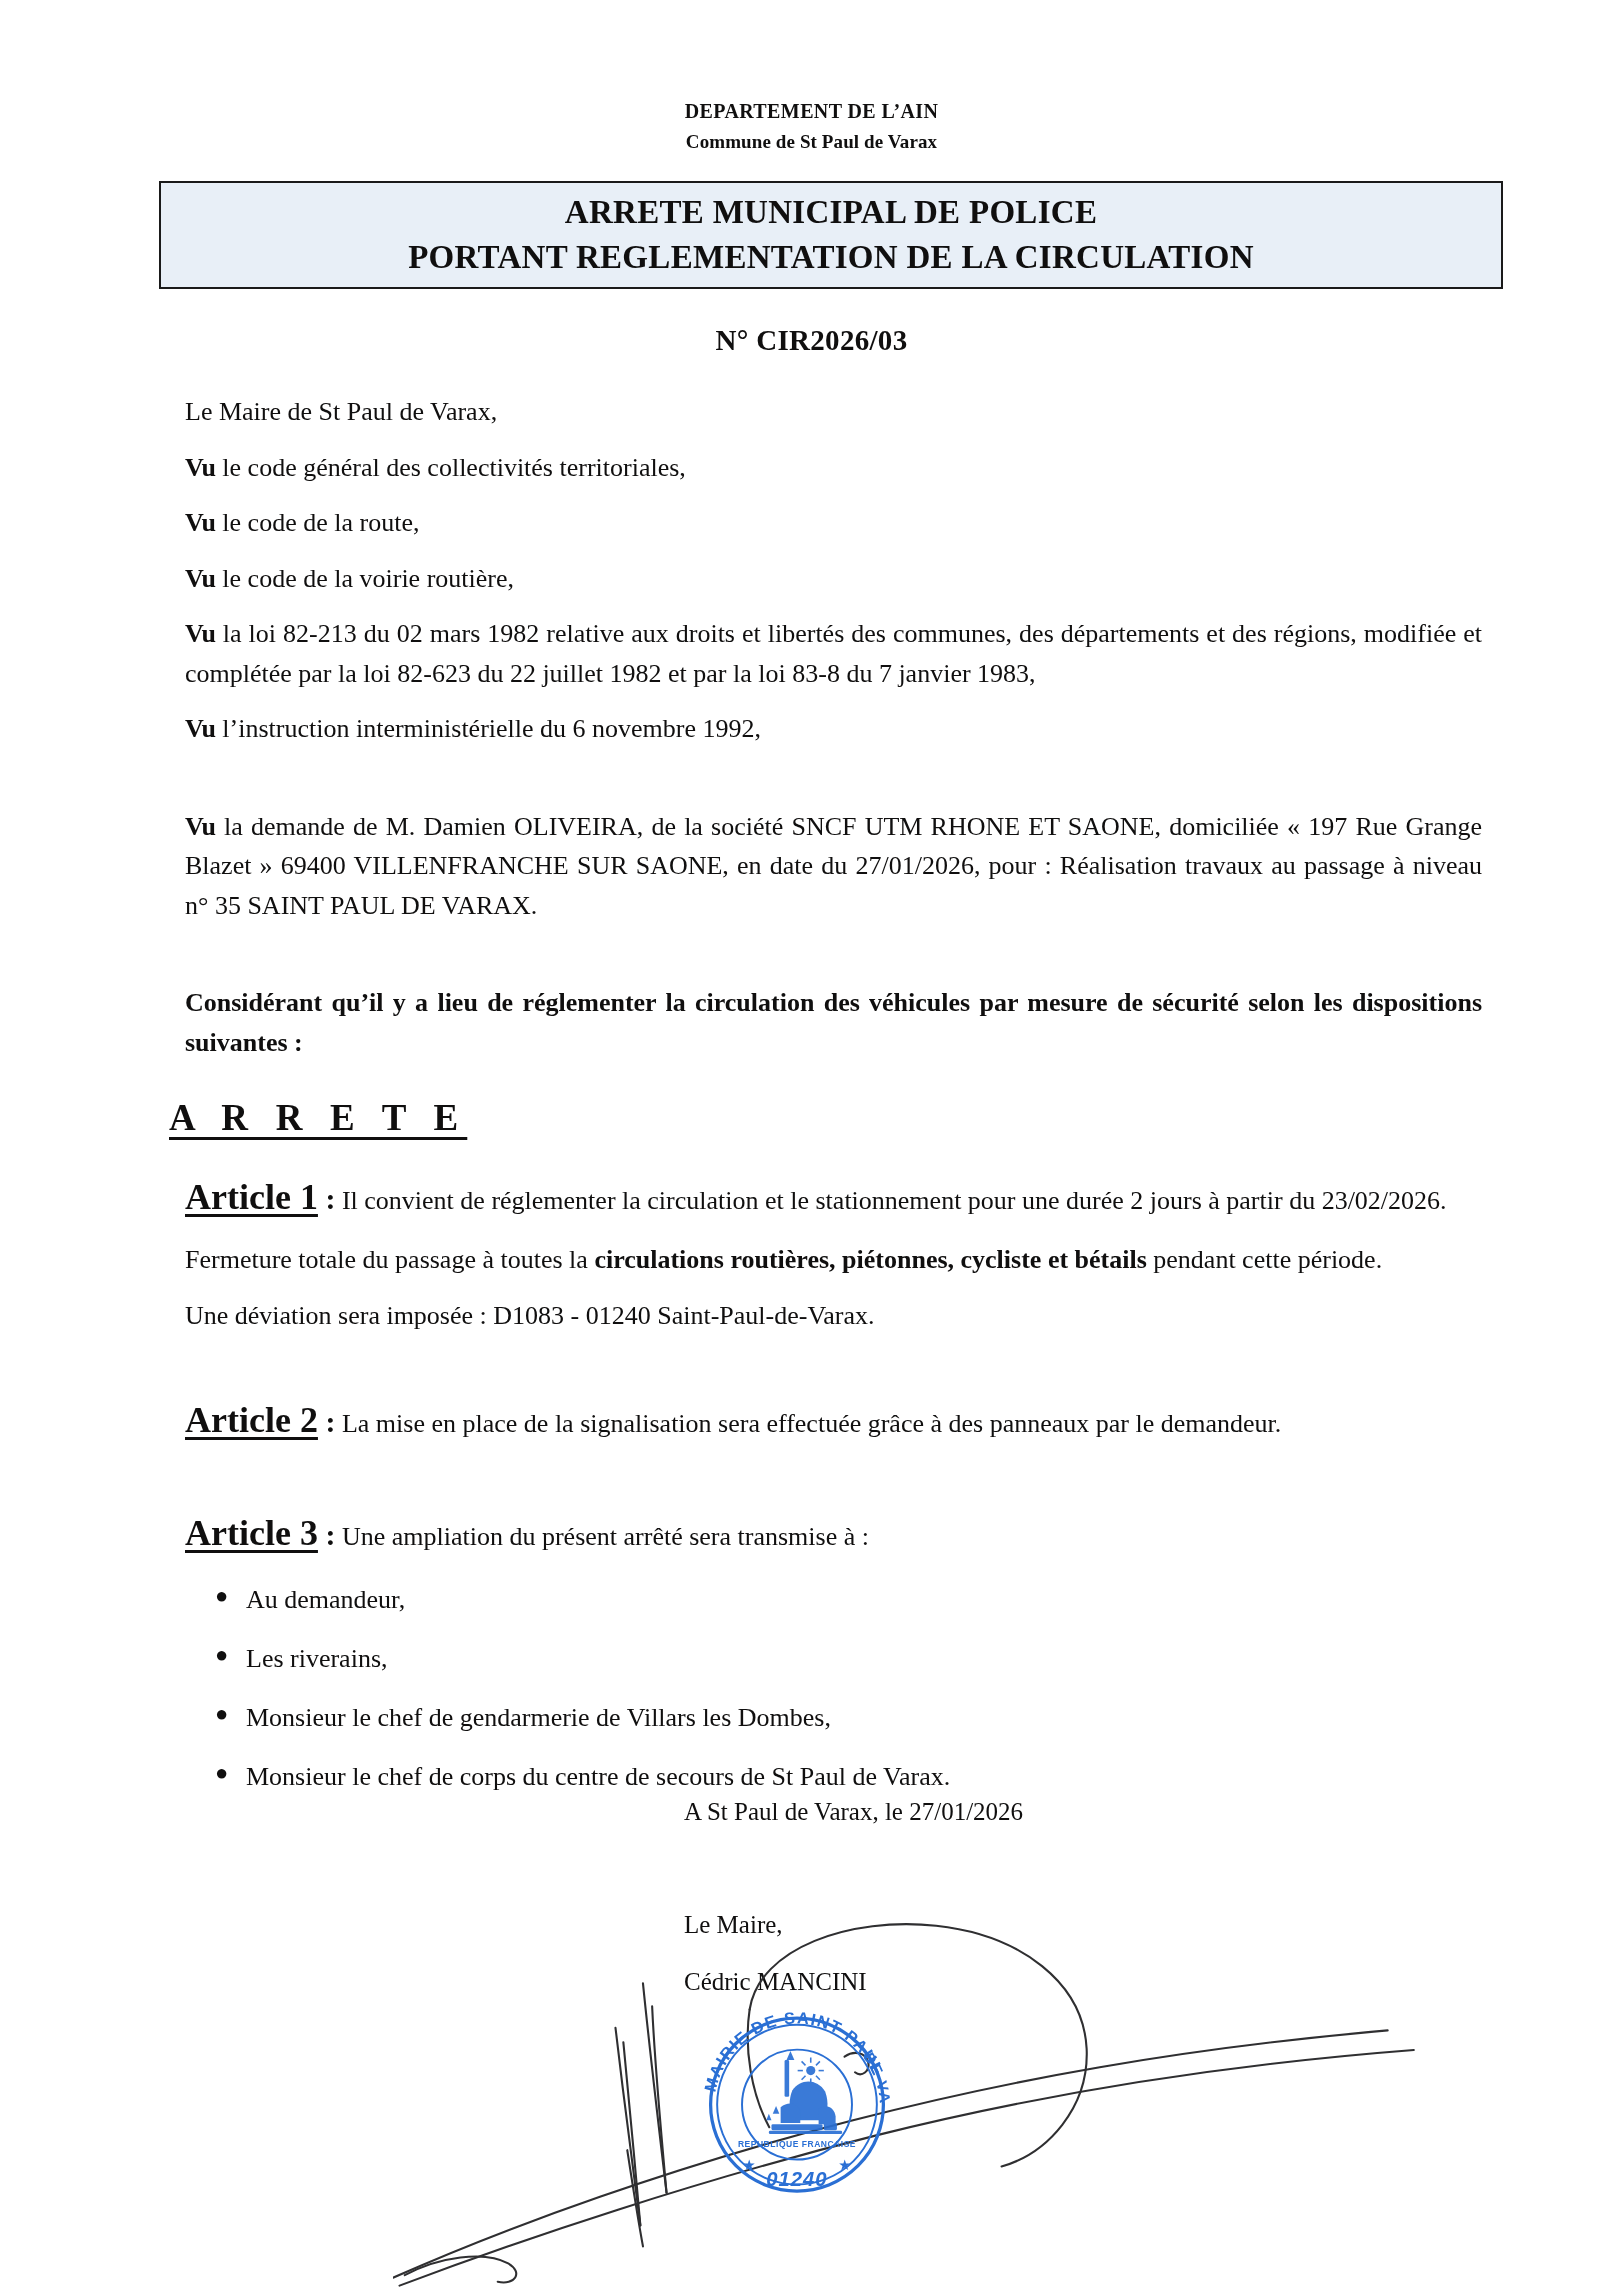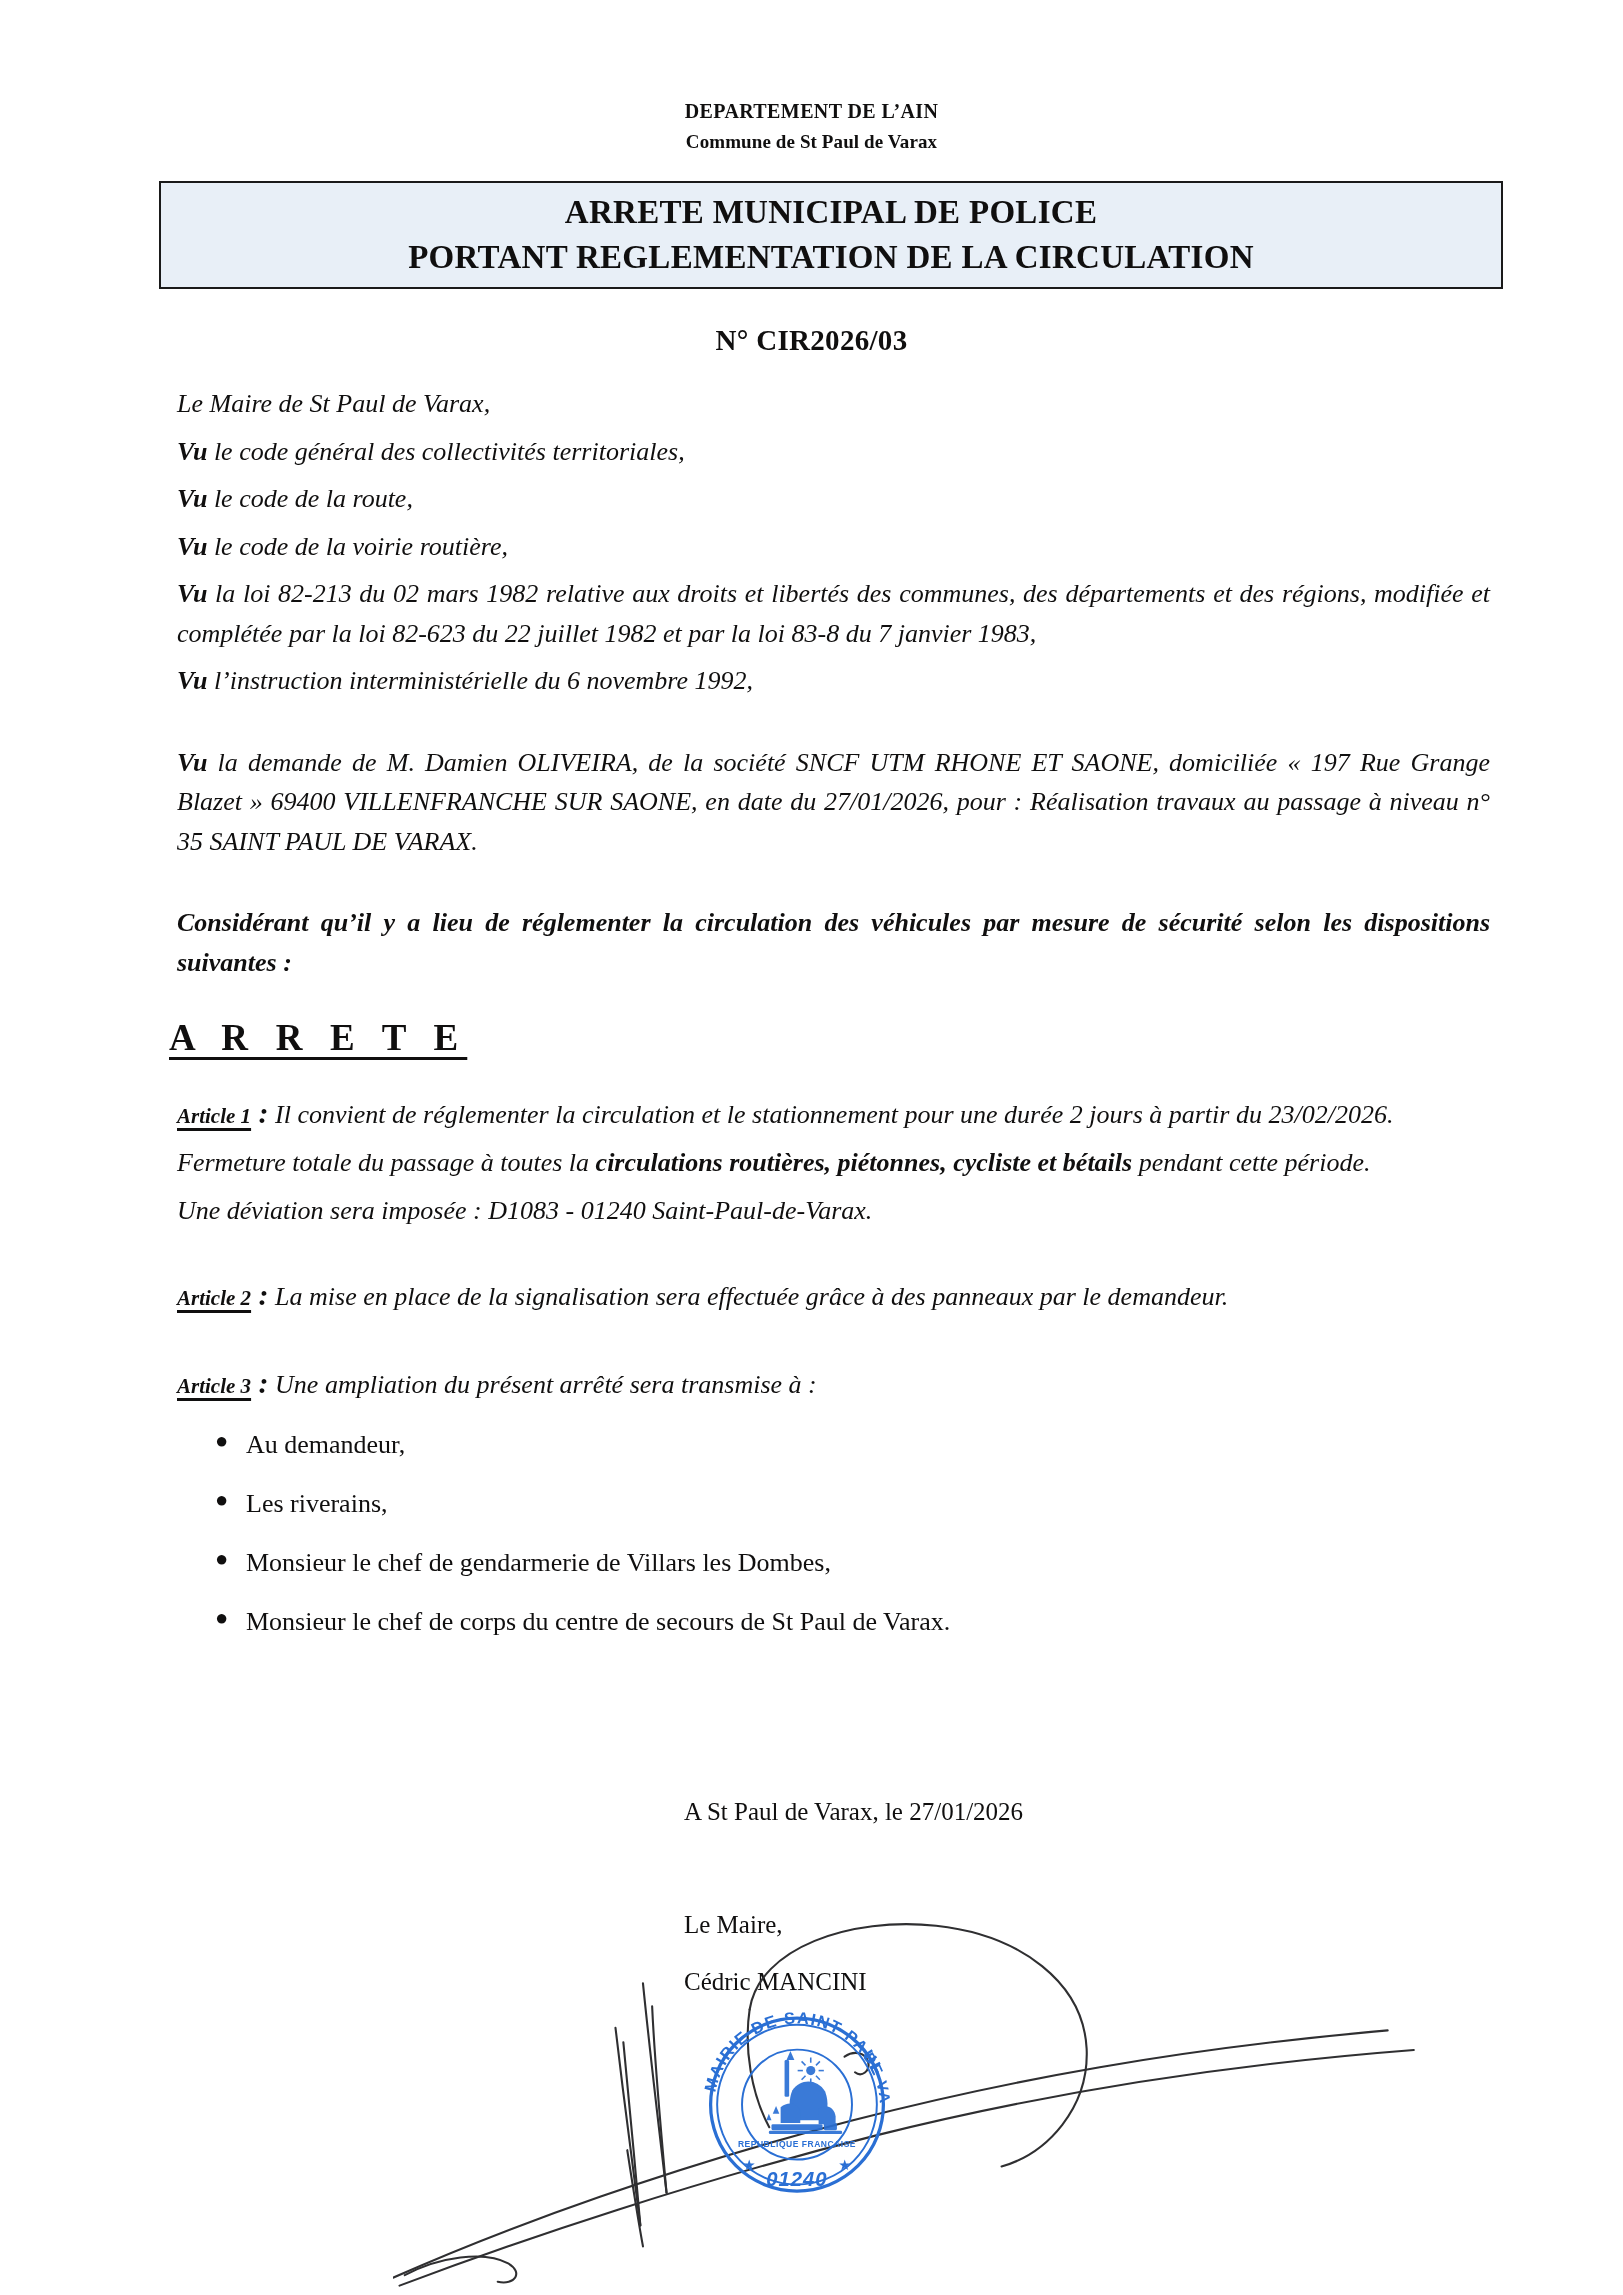--- a/index.html
+++ b/index.html
@@ -77,41 +77,40 @@
   
   .body {
     position: absolute;
     top: 376px;
     left: 169px;
     width: 1329px;
     font-size: 26px;
     line-height: 1.52;
   }
   .body p {
-    margin: 8px;
-    font-style: italic;
+    margin: 16px;
   }
   .j { text-align: justify; text-justify: inter-word; }
   .j-last-left > :last-child { }
   b, .b { font-weight: bold; }
   .gap-md { height: 26px; }
 
   .arrete-head {
     font-weight: bold;
     font-size: 37px;
     letter-spacing: 9.2px;
     text-decoration: underline;
     text-underline-offset: 6.5px;
     text-decoration-thickness: 2.6px;
     margin: 27.5px 0 23.6px 0;
   }
 
   .art-label {
     font-weight: bold;
-    font-size: 21px;
+    font-size: 36px;
     text-decoration: underline;
     text-underline-offset: 5.2px;
     text-decoration-thickness: 3.3px;
   }
   .art-colon {
     font-weight: bold;
     font-size: 30px;
   }
 
   ul.recipients {

